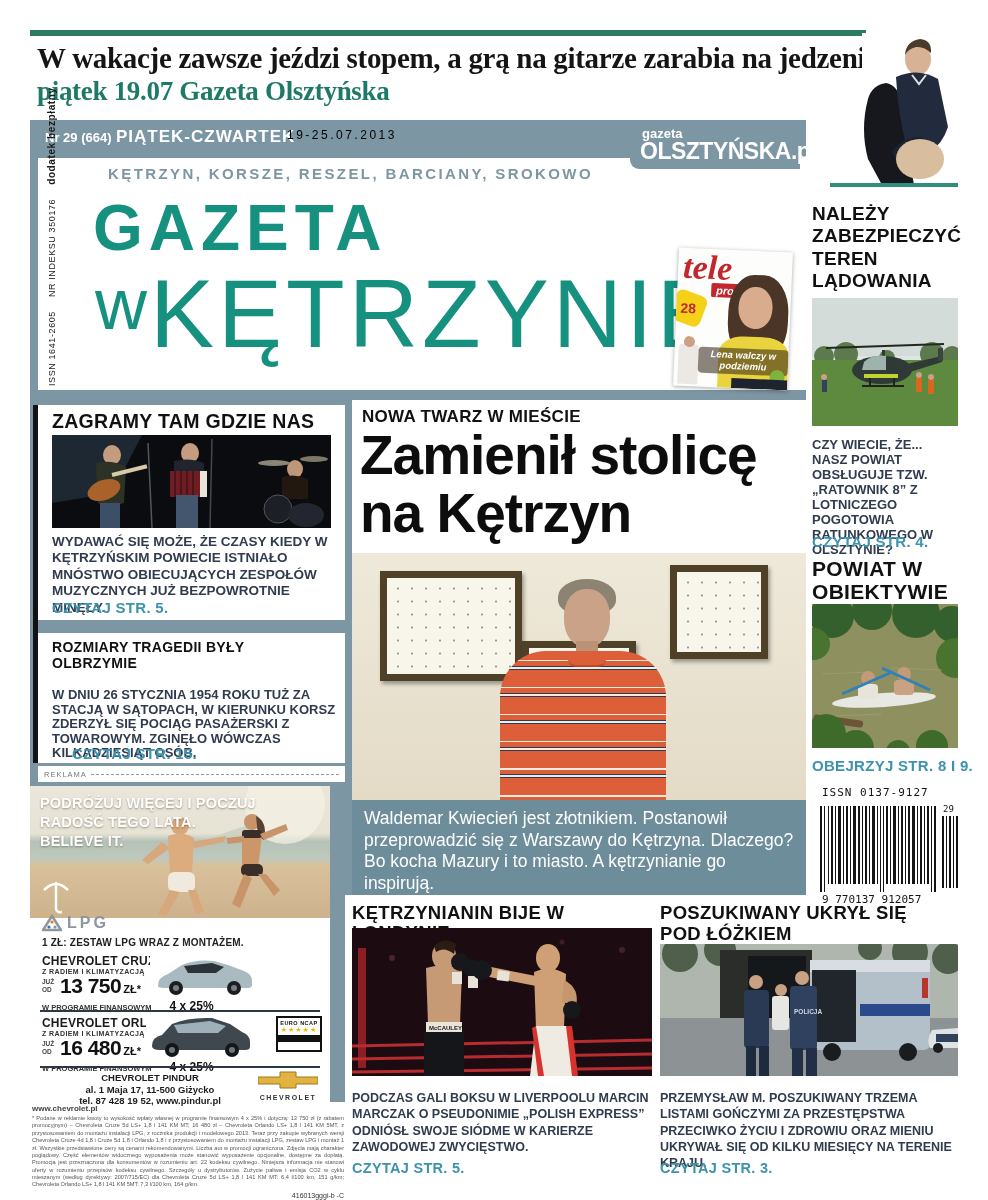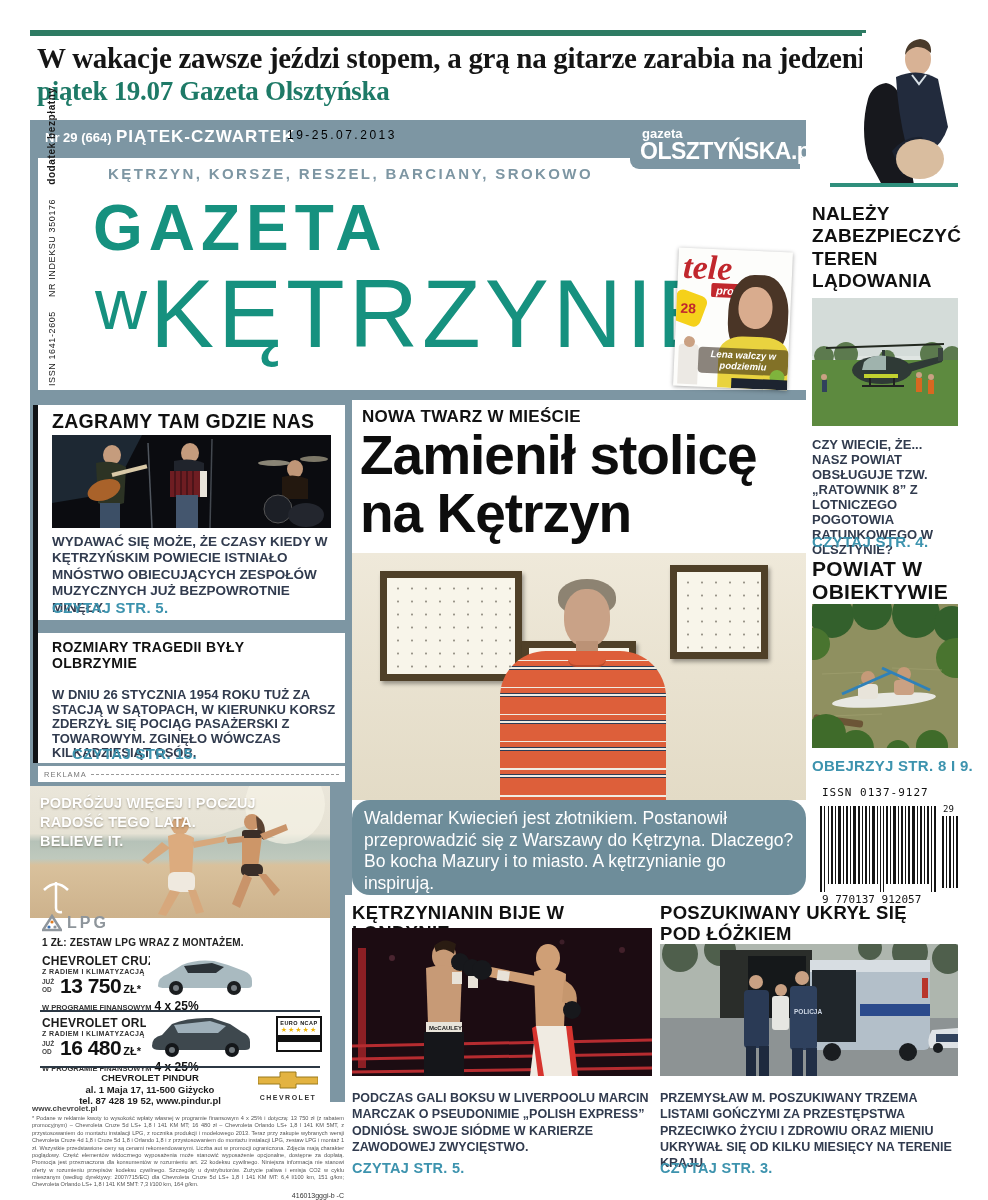--- a/index.html
+++ b/index.html
@@ -54,21 +54,21 @@
   .tagline{color:#fff;font-weight:800;font-size:14.5px;line-height:1.3;text-shadow:0 1px 2px rgba(80,70,50,.5);letter-spacing:.2px;}
   .lpg-txt{color:#8e959b;font-weight:800;font-size:16px;letter-spacing:3px;}
   .lpg-offer{font-size:10px;font-weight:bold;color:#222;letter-spacing:.2px;}
   .car-name{font-size:12px;font-weight:800;color:#1c1c1c;letter-spacing:.2px;}
   .car-sub{font-size:7px;font-weight:bold;color:#333;letter-spacing:.4px;}
   .price-row{display:flex;align-items:flex-end;}
   .price-pre{font-size:6.5px;font-weight:bold;color:#444;width:18px;line-height:1.15;margin-bottom:3px;}
   .price-val{font-size:21px;font-weight:800;color:#111;letter-spacing:-.5px;line-height:1;}
   .price-suf{font-size:11px;font-weight:800;color:#111;margin:0 0 1px 2px;}
   .fin-label{font-size:7.5px;font-weight:bold;color:#333;}
-  .fin-val{font-size:12px;font-weight:800;color:#111;margin-left:3px;}
+  .fin-val{font-size:12px;font-weight:800;color:#111;margin-left:18px;}
   .ad-divider{border-top:2px solid #2c3844;}
   .dealer{text-align:center;font-size:9.5px;font-weight:800;color:#1c1c1c;line-height:1.22;}
   .chev-word{font-size:7px;font-weight:bold;color:#333;letter-spacing:1.5px;text-align:center;}
   .ncap{background:#fff;border:2px solid #111;box-sizing:border-box;text-align:center;}
   .ncap .n1{font-size:5.5px;font-weight:800;color:#111;letter-spacing:.5px;margin-top:2px;}
   .ncap .n2{font-size:7px;color:#f0b400;letter-spacing:1px;line-height:1;}
   .ncap .n3{background:#111;height:7px;margin-top:2px;}
   .webline{font-size:8px;font-weight:bold;color:#444;}
   .fineprint{font-size:5.6px;line-height:1.32;color:#555;text-align:justify;}
   .printcode{font-size:7px;color:#333;text-align:right;}
@@ -461,21 +461,21 @@
       <div class="frame" style="left:28px;top:18px;width:128px;height:96px;"></div>
       <div class="frame" style="left:170px;top:88px;width:100px;height:92px;"></div>
       <div class="frame" style="left:318px;top:12px;width:84px;height:80px;"></div>
       <div class="mp-hair" style="left:206px;top:26px;width:58px;height:36px;"></div>
       <div class="mp-face" style="left:212px;top:36px;width:46px;height:58px;"></div>
       <div class="mp-neck" style="left:224px;top:88px;width:22px;height:14px;"></div>
       <div class="mp-shirt" style="left:148px;top:98px;width:166px;height:149px;"></div>
       <div class="mp-collar" style="left:216px;top:98px;width:38px;height:14px;border-radius:0 0 8px 8px;"></div>
     </div>
 
-    <div class="abs caption-box" style="left:0;top:400px;width:454px;height:95px;border-radius:18px;">
+    <div class="abs caption-box" style="left:0;top:400px;width:454px;height:95px;">
       <p>Waldemar Kwiecień jest złotnikiem. Postanowił przeprowadzić się z Warszawy do Kętrzyna. Dlaczego? Bo kocha Mazury i to miasto. A kętrzynianie go inspirują.</p>
       <div class="clnk">CZYTAJ STR. 3.</div>
     </div>
   </div>
 
   <div class="abs hstory" style="left:352px;top:903px;width:300px;font-size:18.5px;">KĘTRZYNIANIN BIJE W LONDYNIE</div>
   <div class="ph" style="left:352px;top:928px;width:300px;height:148px;">
     <svg viewBox="0 0 300 148" preserveAspectRatio="none">
       <rect width="300" height="148" fill="#1c0c12"></rect>
       <circle cx="40" cy="30" r="3" fill="#4a2530"></circle>

